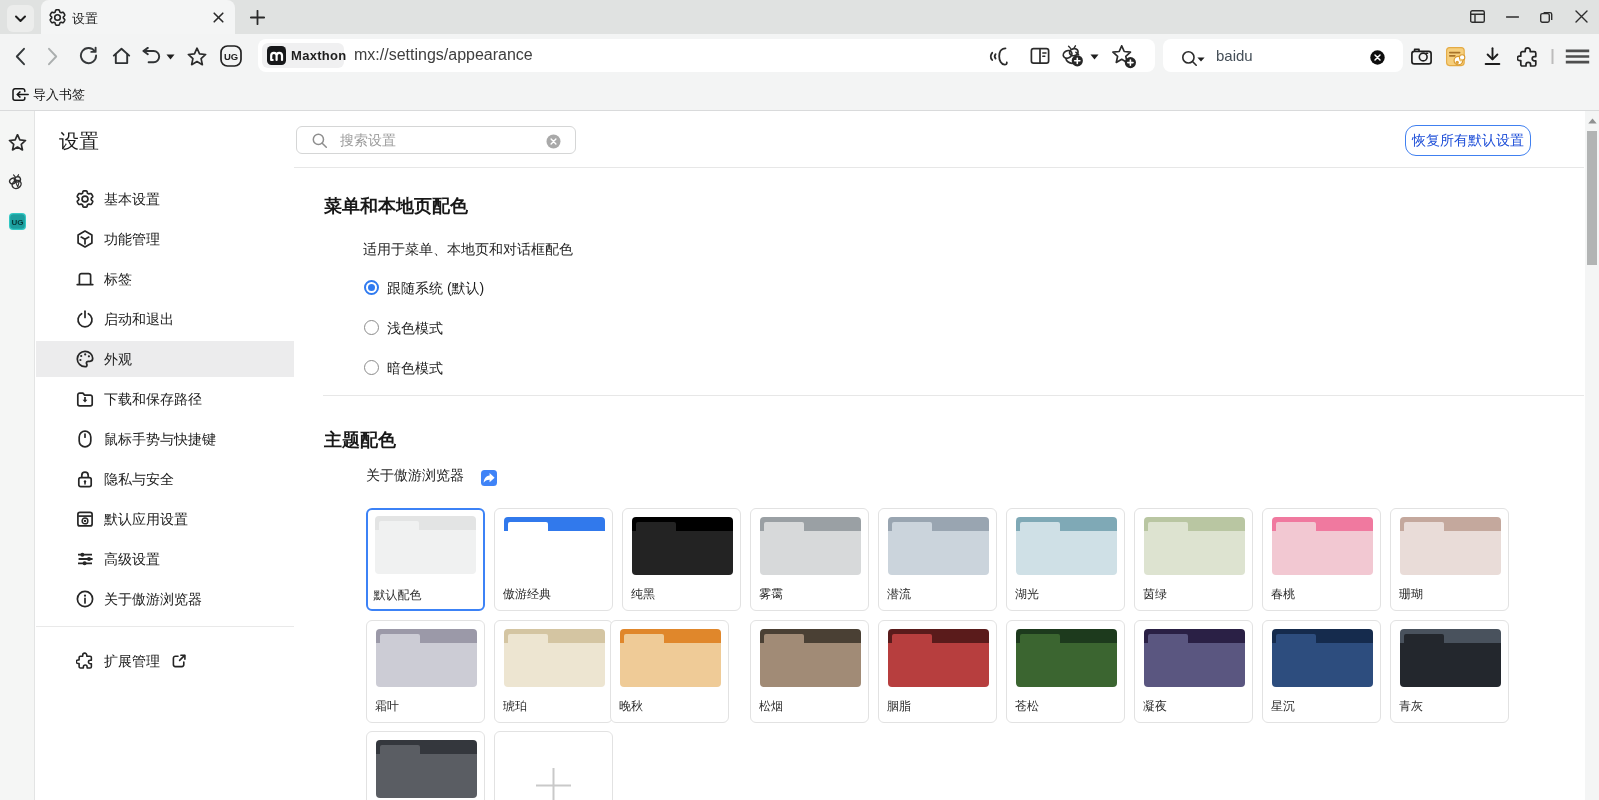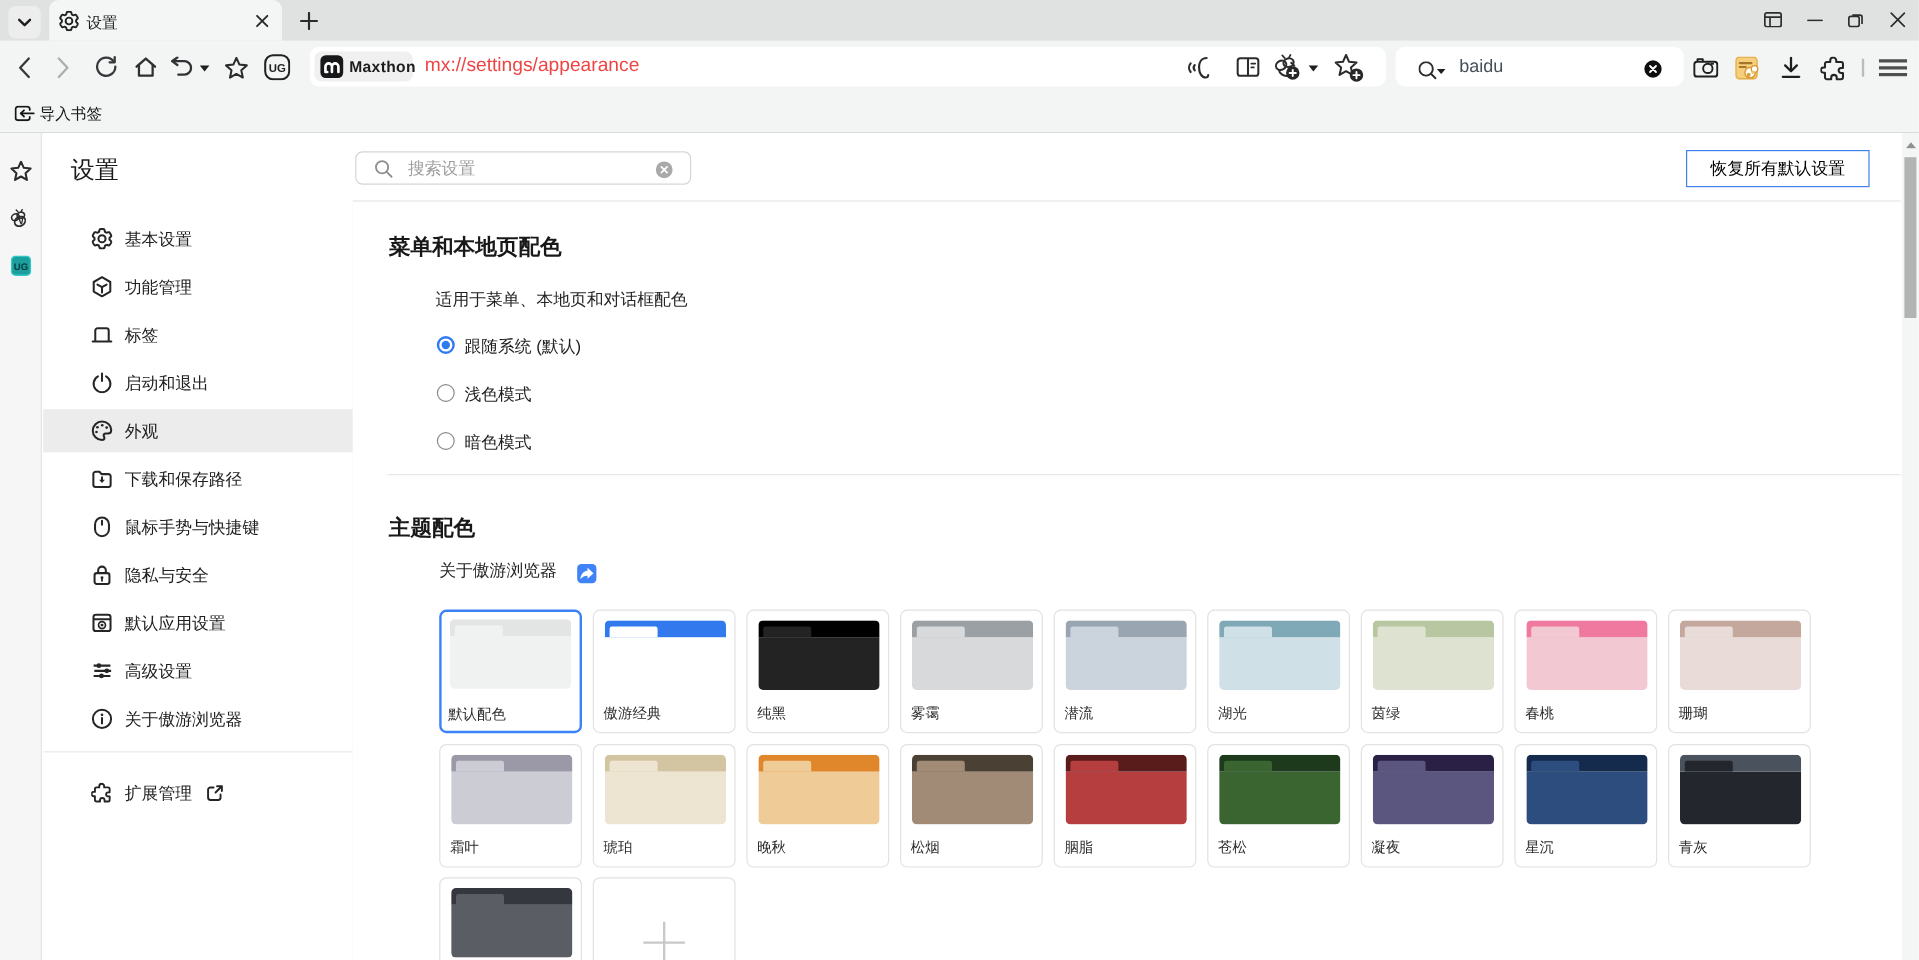--- a/index.html
+++ b/index.html
@@ -10,39 +10,39 @@
 #tabbar { position:absolute; left:0; top:0; width:1599px; height:34px; background:#e0e2e1; }
 #chevbtn { position:absolute; left:7px; top:5px; width:27px; height:27px; background:#ecedec; border-radius:6px; }
 #tab { position:absolute; left:41px; top:0; width:194px; height:34px; background:#f4f5f5; border-radius:8px 8px 0 0; }
 #tab .tabtxt { position:absolute; left:31px; top:10px; font-size:13px; color:#1d1d1d; }
 
 #band { position:absolute; left:0; top:34px; width:1599px; height:77px; background:#f3f4f4; border-bottom:1px solid #d9dadb; }
 #addrbar { position:absolute; left:258px; top:5px; width:897px; height:33px; background:#fff; border-radius:8px; }
 #mxchip { position:absolute; left:4px; top:4px; width:82px; height:25px; background:#f0f0f1; border-radius:6px; }
 #mxchip .mtxt { position:absolute; left:29px; top:5px; font-size:13px; color:#1d1d1d; font-weight:bold; letter-spacing:0.3px; }
 #mlogo { position:absolute; left:4.5px; top:3px; width:19px; height:19px; background:#17181a; border-radius:4.5px; }
-#url { position:absolute; left:96px; top:6.5px; font-size:16px; color:#ef4444; }
+#url { position:absolute; left:96px; top:6.5px; font-size:16px; color:#404040; }
 #searchbar { position:absolute; left:1163px; top:5px; width:240px; height:33px; background:#fff; border-radius:8px; }
 #searchbar .stxt { position:absolute; left:53px; top:8px; font-size:15px; color:#454f58; }
 #bkmktxt { position:absolute; left:33px; top:52px; font-size:13px; color:#161616; }
 
 #leftstrip { position:absolute; left:0; top:111px; width:35px; height:689px; background:#f5f6f5; border-right:1px solid #e3e4e4; }
 #nav { position:absolute; left:36px; top:111px; width:258px; height:689px; background:#fff; }
 #nav .title { position:absolute; left:23px; top:17px; font-size:20px; color:#1a1a1a; }
 #navborder { position:absolute; left:294px; top:167px; width:1px; height:633px; background:#e8e8e8; }
 .navitem { position:absolute; left:0px; width:258px; height:40px; }
 .navitem .lbl { position:absolute; left:68px; top:12px; font-size:14px; color:#202020; }
 .navitem .ico { position:absolute; left:40px; top:11px; width:18px; height:18px; }
 .navitem.sel { background:linear-gradient(#ececed,#ececed) no-repeat; background-size:258px 36px; background-position:0 2px; }
 #navsep { position:absolute; left:0px; top:515px; width:258px; height:1px; background:#e9e9e9; }
 
 #main { position:absolute; left:294px; top:111px; width:1292px; height:689px; background:#fff; }
 #msearch { position:absolute; left:2px; top:15px; width:280px; height:28px; border:1px solid #d5d6d6; border-radius:6px; background:#fff; }
 #msearch .ph { position:absolute; left:43px; top:5px; font-size:14px; color:#9d9d9d; }
-#restorebtn { position:absolute; left:1111px; top:14px; width:153px; height:31px; border:1px solid #4080f0; border-radius:0; color:#000000; font-size:14px; text-align:center; line-height:29px; background:#fff; }
+#restorebtn { position:absolute; left:1111px; top:14px; width:126px; height:31px; border:1px solid #4080f0; border-radius:11px; color:#1d4ed8; font-size:14px; text-align:center; line-height:29px; background:#fff; }
 .hdiv { position:absolute; height:1px; background:#e7e7e7; }
 h1.sec { position:absolute; font-size:18px; font-weight:bold; color:#181818; }
 .subt { position:absolute; font-size:14px; color:#242424; }
 .radio-row { position:absolute; left:77px; height:20px; }
 .radio-row .rl { position:absolute; left:16px; top:2px; font-size:14px; color:#1e1e1e; white-space:nowrap; }
 .rc { position:absolute; left:-7.5px; top:1.5px; width:15px; height:15px; border-radius:50%; }
 .rc.off { border:1.5px solid #8b8b8b; background:#fff; }
 .rc.on { border:2px solid #2f7af0; background:#fff; }
 .rc.on:after { content:""; position:absolute; left:2px; top:2px; width:7px; height:7px; border-radius:50%; background:#2f7af0; }
 
@@ -458,21 +458,21 @@
         <div class="clbl">霜叶</div>
       </div>
       <div class="card" style="left:200px;top:508.5px;">
         <div class="thumb">
           <div class="bod" style="background:#ede5d1"></div>
           <div class="bar" style="background:#d4c5a2"></div>
           <div class="tabm" style="background:#ede5d1"></div>
         </div>
         <div class="clbl">琥珀</div>
       </div>
-      <div class="card" style="left:328px;top:508.5px;padding-left:24px;">
+      <div class="card" style="left:316px;top:508.5px;padding-left:24px;">
         <div class="thumb">
           <div class="bod" style="background:#efcb97"></div>
           <div class="bar" style="background:#e0872b"></div>
           <div class="tabm" style="background:#efcb97"></div>
         </div>
         <div class="clbl">晚秋</div>
       </div>
       <div class="card" style="left:456px;top:508.5px;">
         <div class="thumb">
           <div class="bod" style="background:#a18b76"></div>

